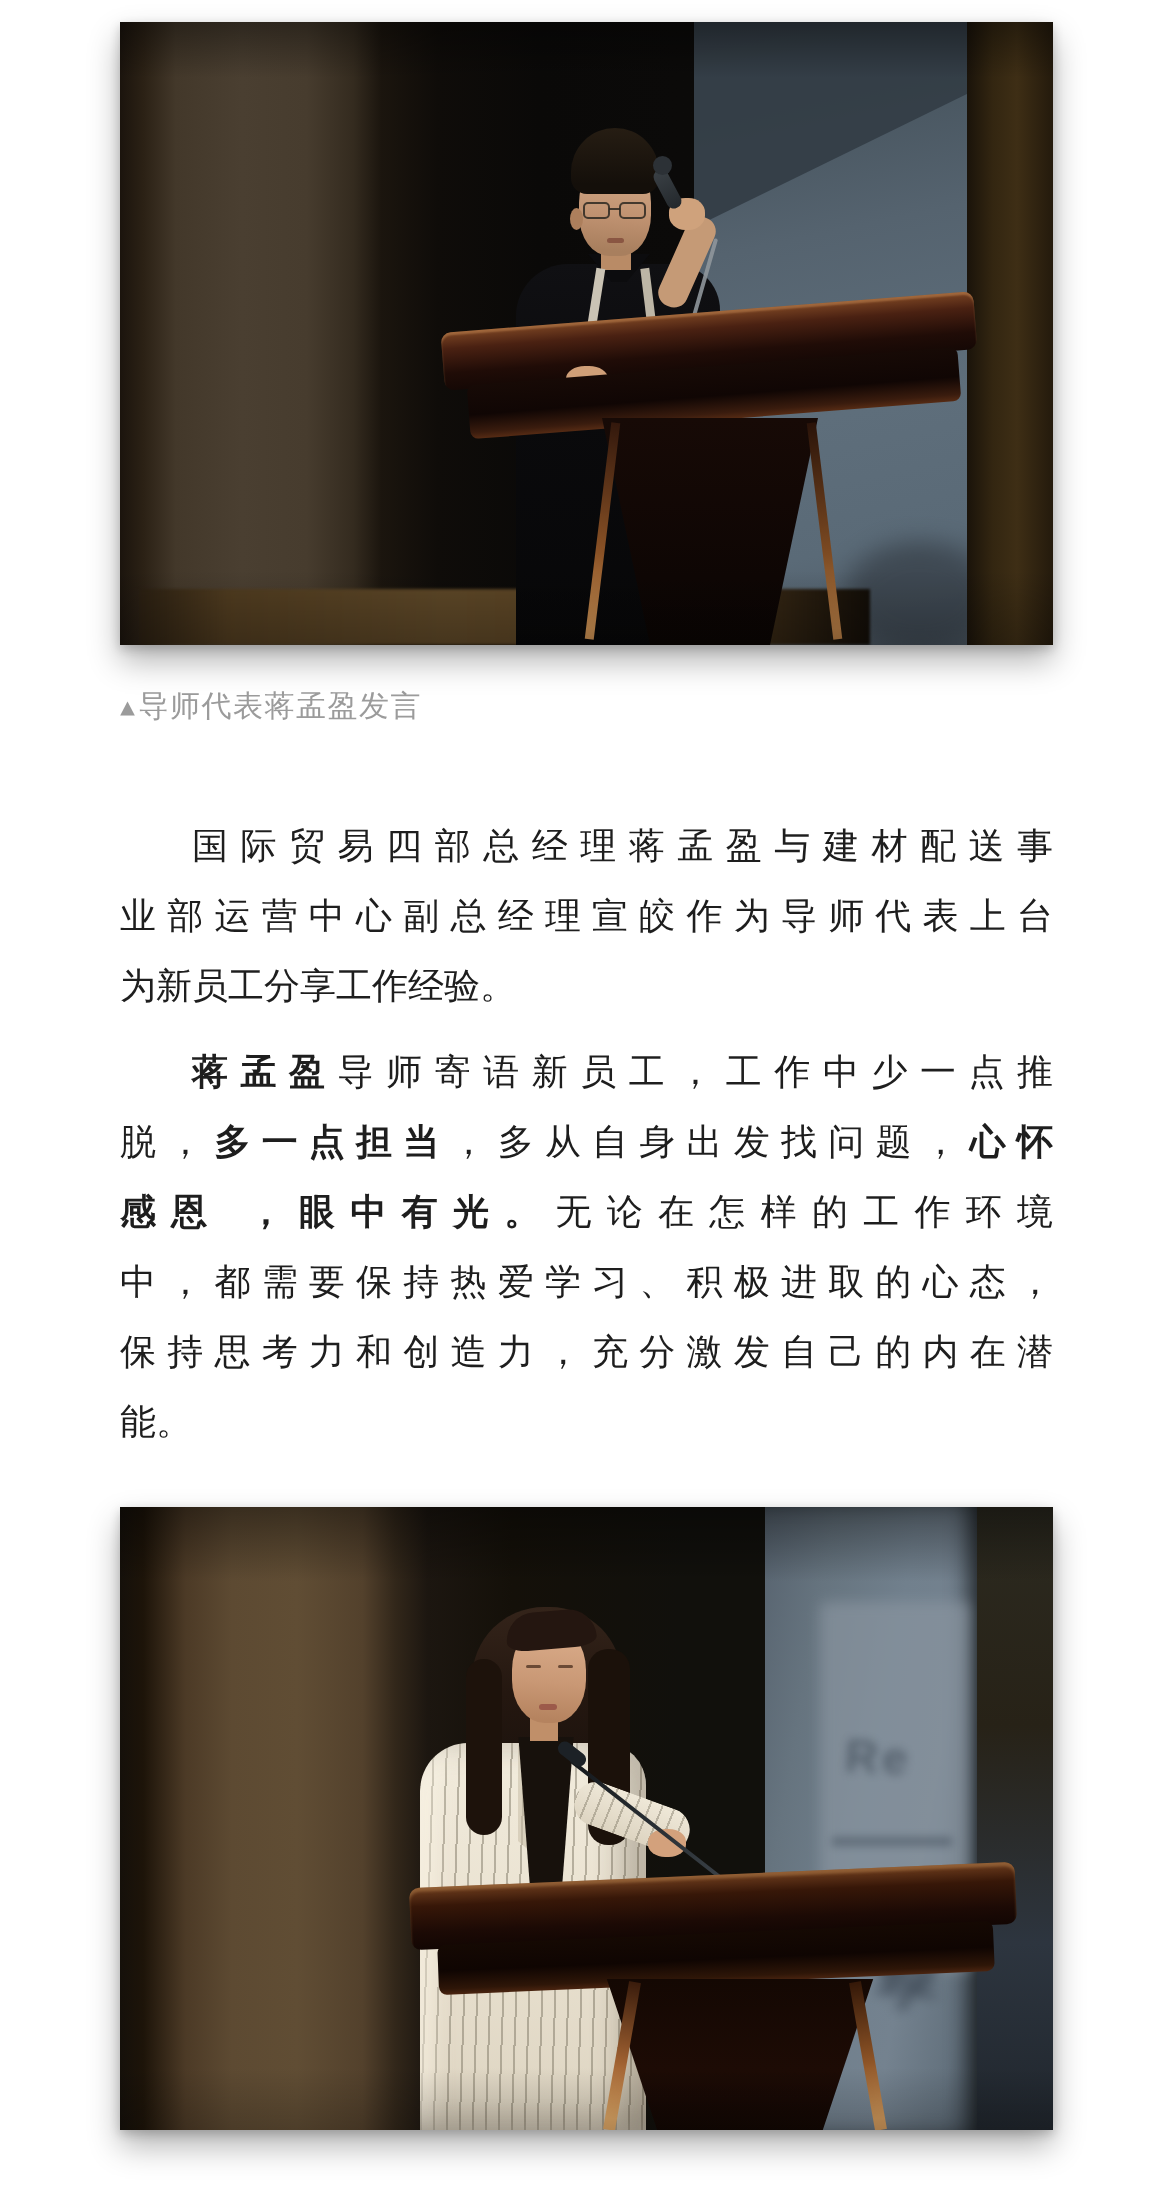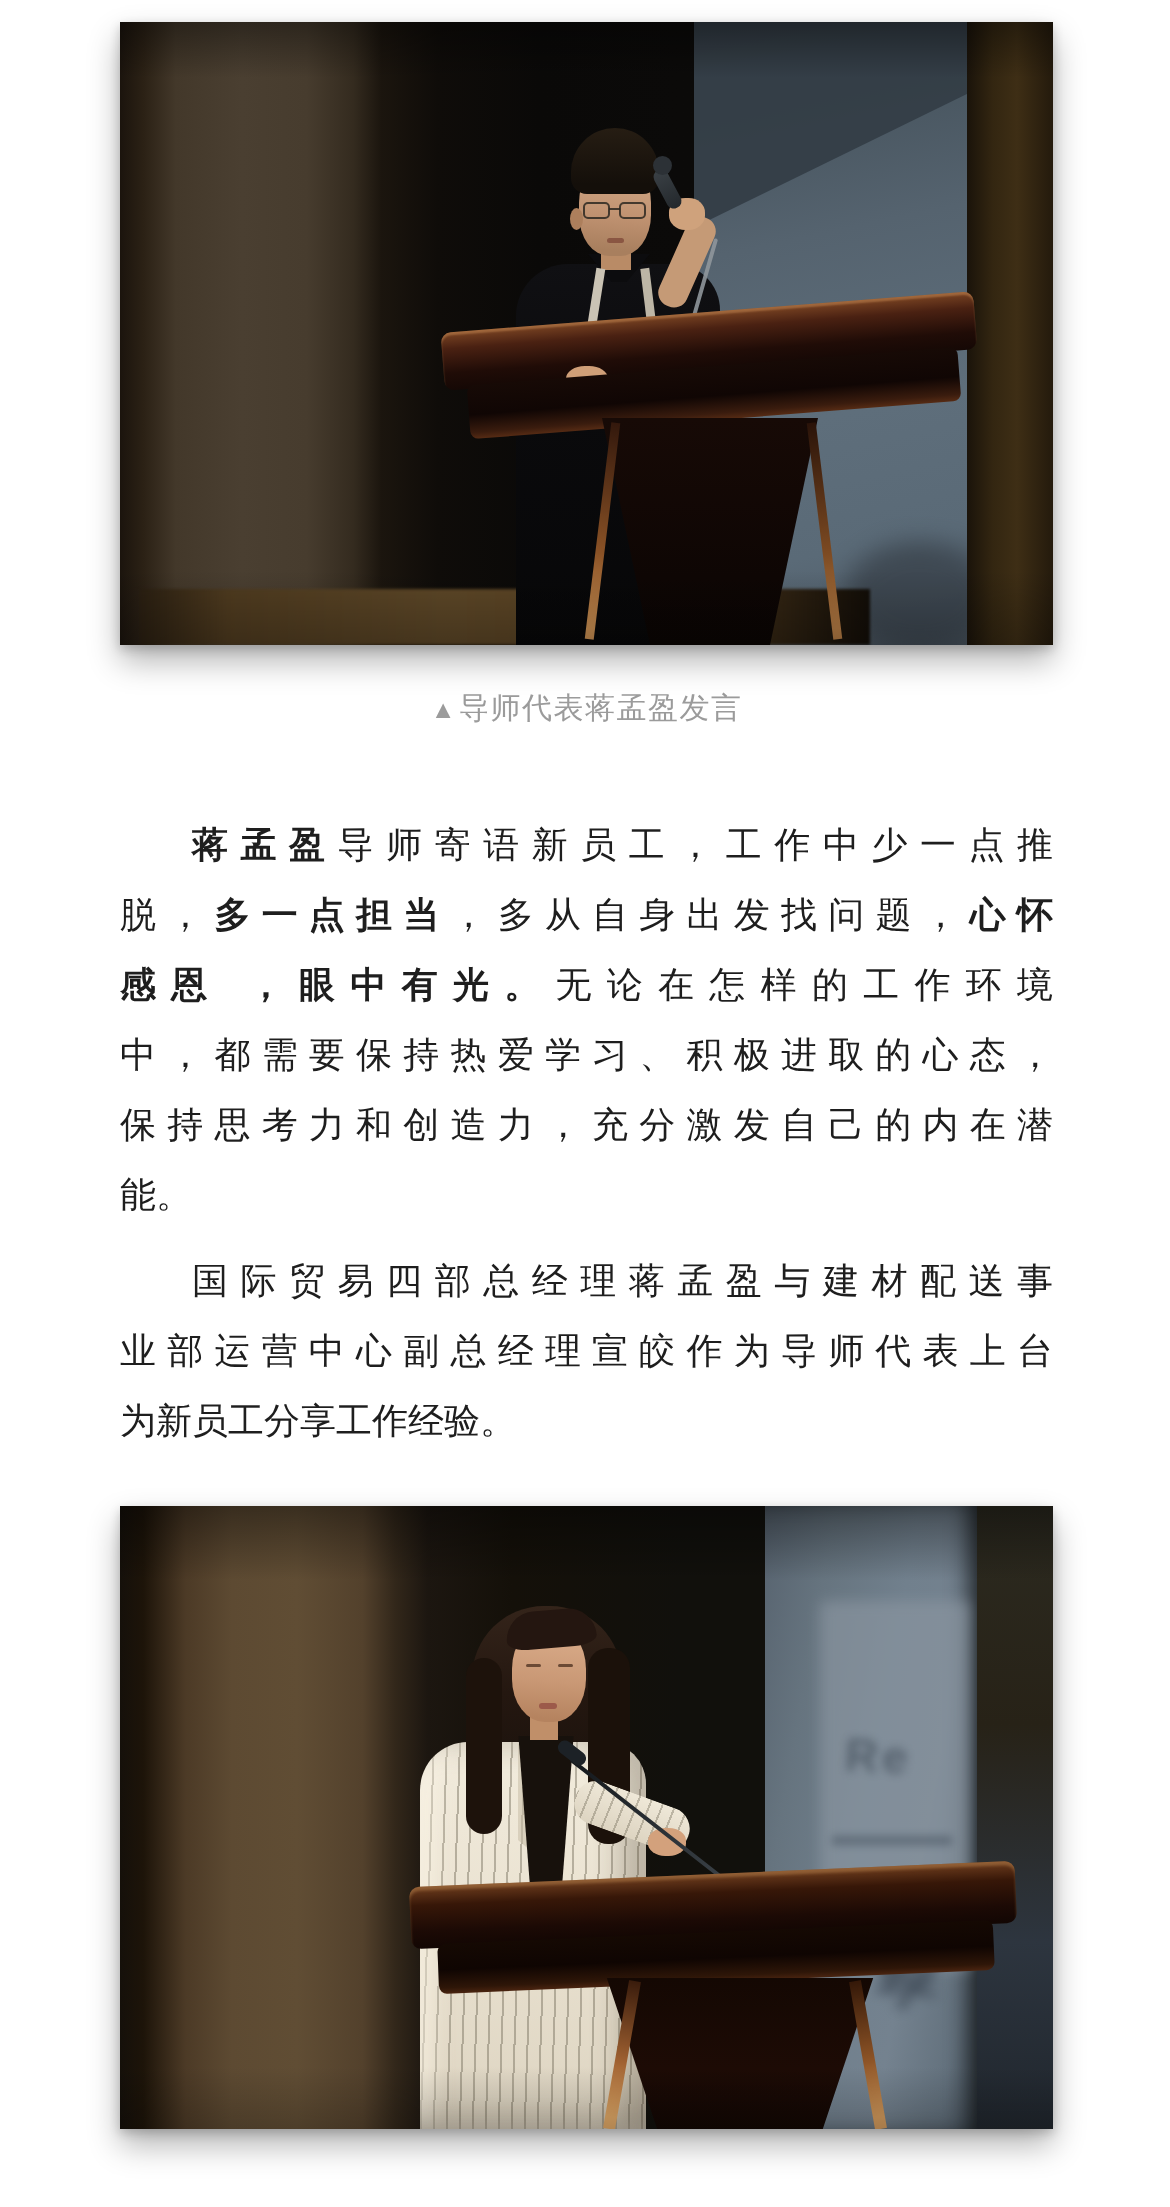--- a/index.html
+++ b/index.html
@@ -182,22 +182,22 @@
   .p2-body { left:440px; top:472px; width:360px; height:151px;
     clip-path:polygon(13% 0,87% 0,73% 100%,27% 100%);
     background:linear-gradient(180deg,#140803 0%,#1d0b05 60%,#120703 100%);
   }
   .p2-strut-l { left:496px; top:474px; width:12px; height:150px; transform:rotate(10deg);
     background:linear-gradient(180deg,#3a1c0c 0%,#a06131 55%,#e0a866 92%); filter:blur(.5px); }
   .p2-strut-r { left:742px; top:474px; width:12px; height:150px; transform:rotate(-10deg);
     background:linear-gradient(180deg,#341808 0%,#8f5527 55%,#d29a5c 92%); filter:blur(.5px); }
 
   
-  .caption { text-align:center; font-size:30px; line-height:38px;
-    color:#9b9b9b; letter-spacing:1.5px; }
+  .caption { text-align:left; font-size:30px; line-height:38px;
+    color:#9b9b9b; letter-spacing:1.5px;font-family:Liberation Mono, monospace; }
   #caption1 { margin-top:44px; }
   #caption2 { margin-top:40px; }
   .caption .tri { font-size:25px; margin-right:2px; }
 
   
   .article { margin-top:82px; color:#1e1e1e; font-size:36px; }
   .paragraph + .paragraph { margin-top:16px; }
   .line { height:70px; line-height:70px; text-align:justify; text-align-last:justify;
     text-justify:inter-character; overflow:hidden; }
   .line.last { text-align-last:left; }
@@ -245,31 +245,31 @@
     <div class="p1-strut-r"></div>
     <div class="p1-vignette"></div>
   </div>
 
   <div class="caption" id="caption1">
     <span class="tri">▲</span><span>导师代表蒋孟盈发言</span>
   </div>
 
   <div class="article">
     <div class="paragraph">
+      <div class="line indent"><span>国际贸易四部总经理蒋孟盈与建材配送事</span></div>
+      <div class="line"><span>业部运营中心副总经理宣皎作为导师代表上台</span></div>
+      <div class="line last"><span>为新员工分享工作经验。</span></div>
+    </div>
+    <div class="paragraph">
       <div class="line indent"><span class="b">蒋孟盈</span><span>导师寄语新员工，工作中少一点推</span></div>
       <div class="line"><span>脱，</span><span class="b">多一点担当</span><span>，多从自身出发找问题，</span><span class="b">心怀</span></div>
       <div class="line"><span class="b">感恩 ，眼中有光。</span><span>无论在怎样的工作环境</span></div>
       <div class="line"><span>中，都需要保持热爱学习、积极进取的心态，</span></div>
       <div class="line"><span>保持思考力和创造力，充分激发自己的内在潜</span></div>
       <div class="line last"><span>能。</span></div>
-    </div>
-    <div class="paragraph">
-      <div class="line indent"><span>国际贸易四部总经理蒋孟盈与建材配送事</span></div>
-      <div class="line"><span>业部运营中心副总经理宣皎作为导师代表上台</span></div>
-      <div class="line last"><span>为新员工分享工作经验。</span></div>
     </div>
   </div>
 
   <div class="photo" id="photo2">
     <div class="p2-base"></div>
     <div class="p2-screen"></div>
     <div class="p2-panel"></div>
     <div class="p2-glyph-latin">Re</div>
     <div class="p2-glyph-row"></div>
     <div class="p2-glyph-cjk">的分享</div>

